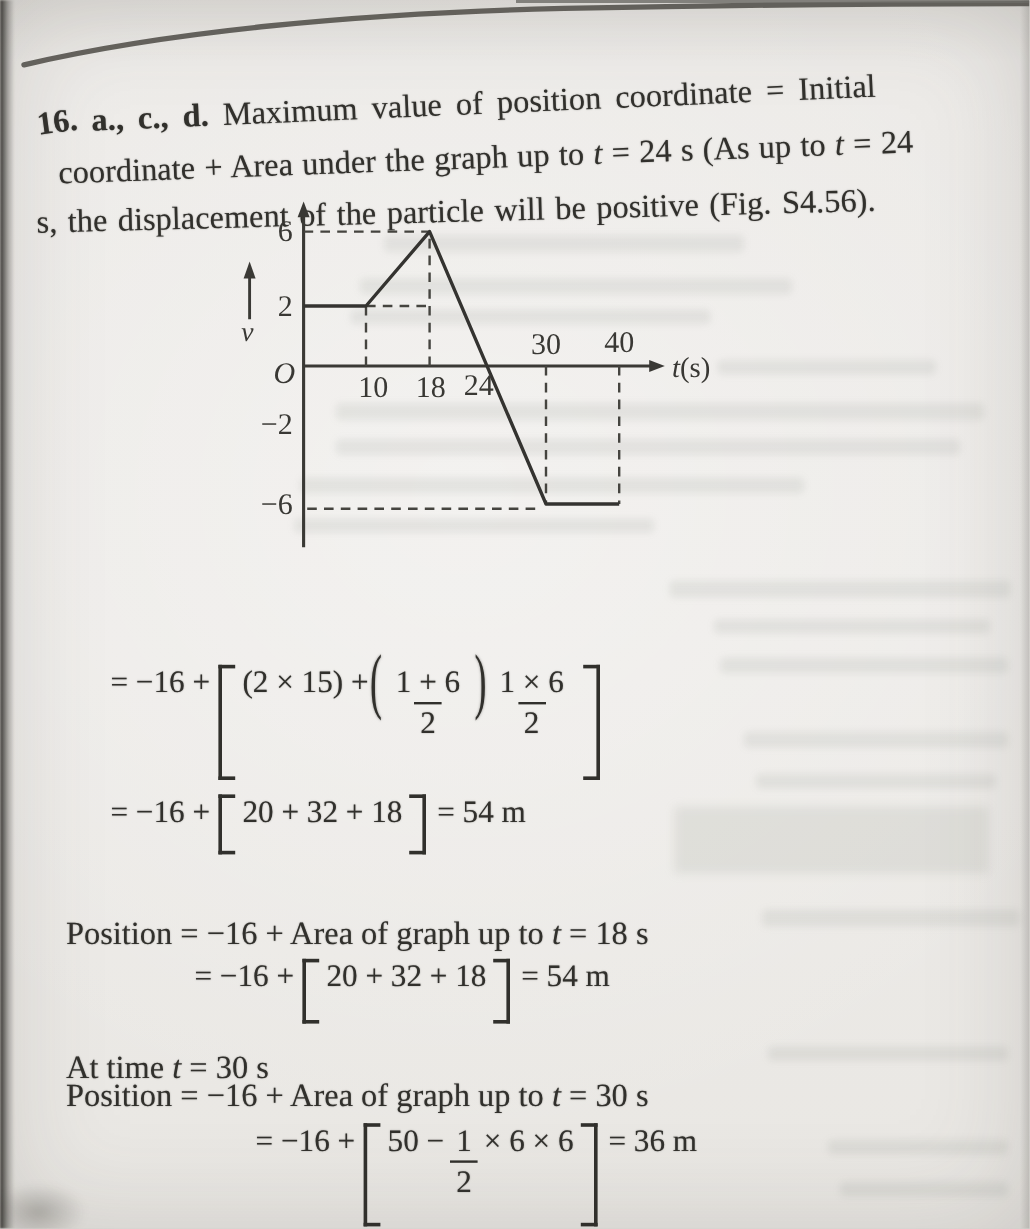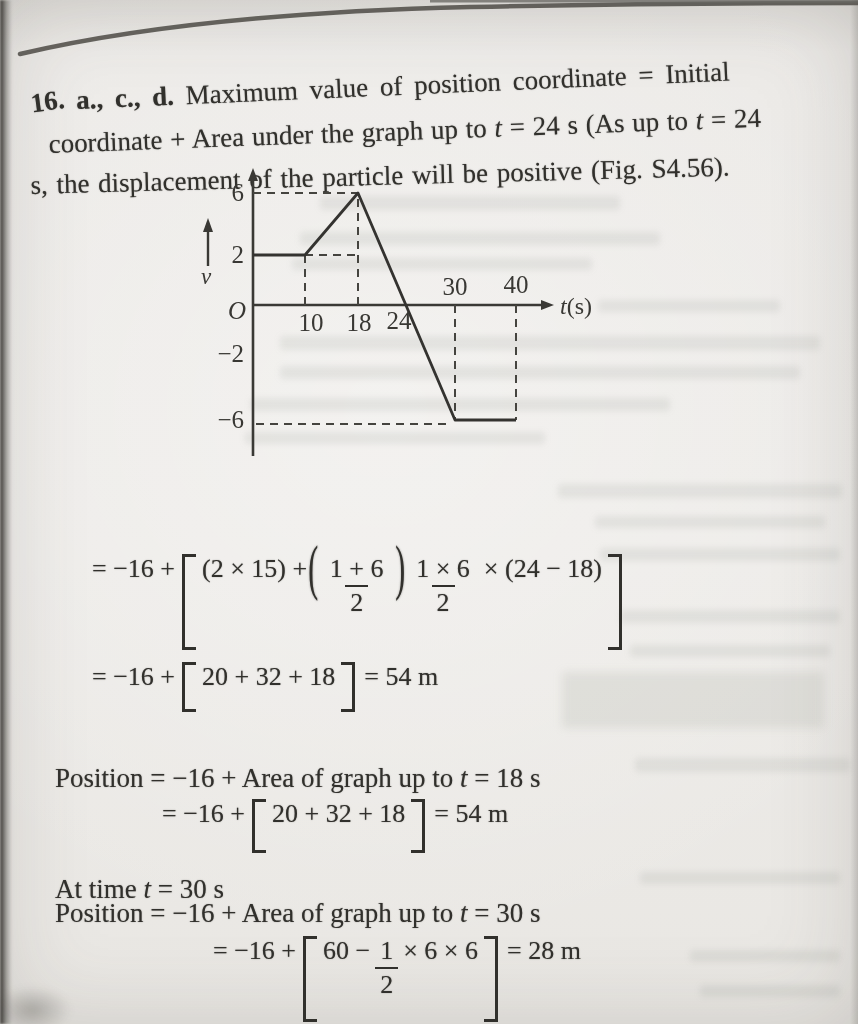--- a/index.html
+++ b/index.html
@@ -149,21 +149,20 @@
       <span class="paren">(</span>
       <span class="frac">
         <span class="n">1 + 6</span>
         <span class="d">2</span>
       </span>
       <span class="paren">)</span>
       <span class="frac">
         <span class="n">1 × 6</span>
         <span class="d">2</span>
       </span>
-      <span style="margin-left:4px;">× (24 − 18)</span>
       <span class="sqb r" style="height:90px;"></span>
     </div>
 
     <div class="eq" style="left:92px;top:662px;">
       <span class="lead">= −16 +</span>
       <span class="sqb l" style="height:44px;"></span>
       <span>20 + 32 + 18</span>
       <span class="sqb r" style="height:44px;"></span>
       <span class="res">= 54 m</span>
     </div>
@@ -183,24 +182,24 @@
     <div class="txt" style="left:55px;top:873px;">
       <span>At time </span><i class="it">t</i><span> = 30 s</span>
     </div>
     <div class="txt" style="left:55px;top:897px;">
       <span>Position = −16 + Area of graph up to </span><i class="it">t</i><span> = 30 s</span>
     </div>
 
     <div class="eq" style="left:213px;top:936px;">
       <span class="lead">= −16 +</span>
       <span class="sqb l" style="height:80px;"></span>
-      <span>60 −</span>
+      <span>50 −</span>
       <span class="frac">
         <span class="n">1</span>
         <span class="d">2</span>
       </span>
       <span>× 6 × 6</span>
       <span class="sqb r" style="height:80px;"></span>
-      <span class="res">= 28 m</span>
+      <span class="res">= 36 m</span>
     </div>
 
   </div>
 </div>
 
 </body></html>

